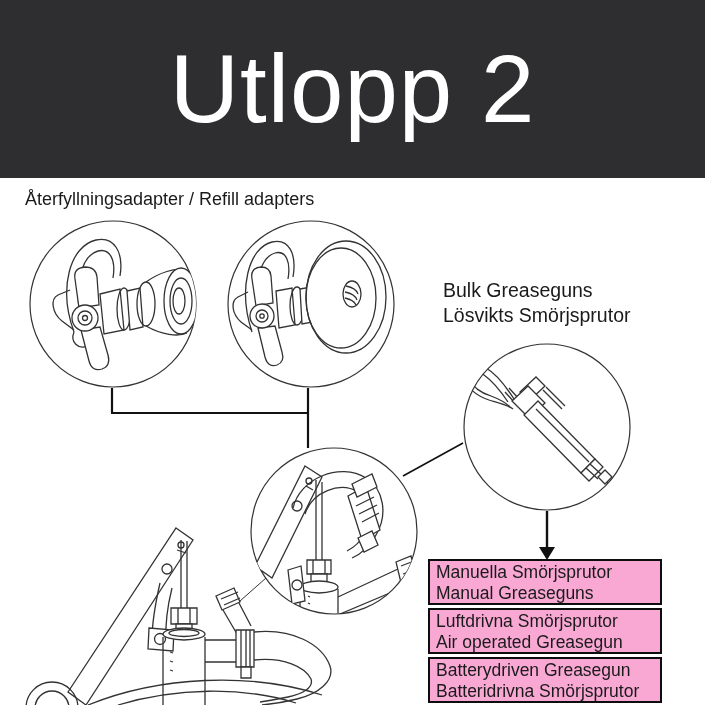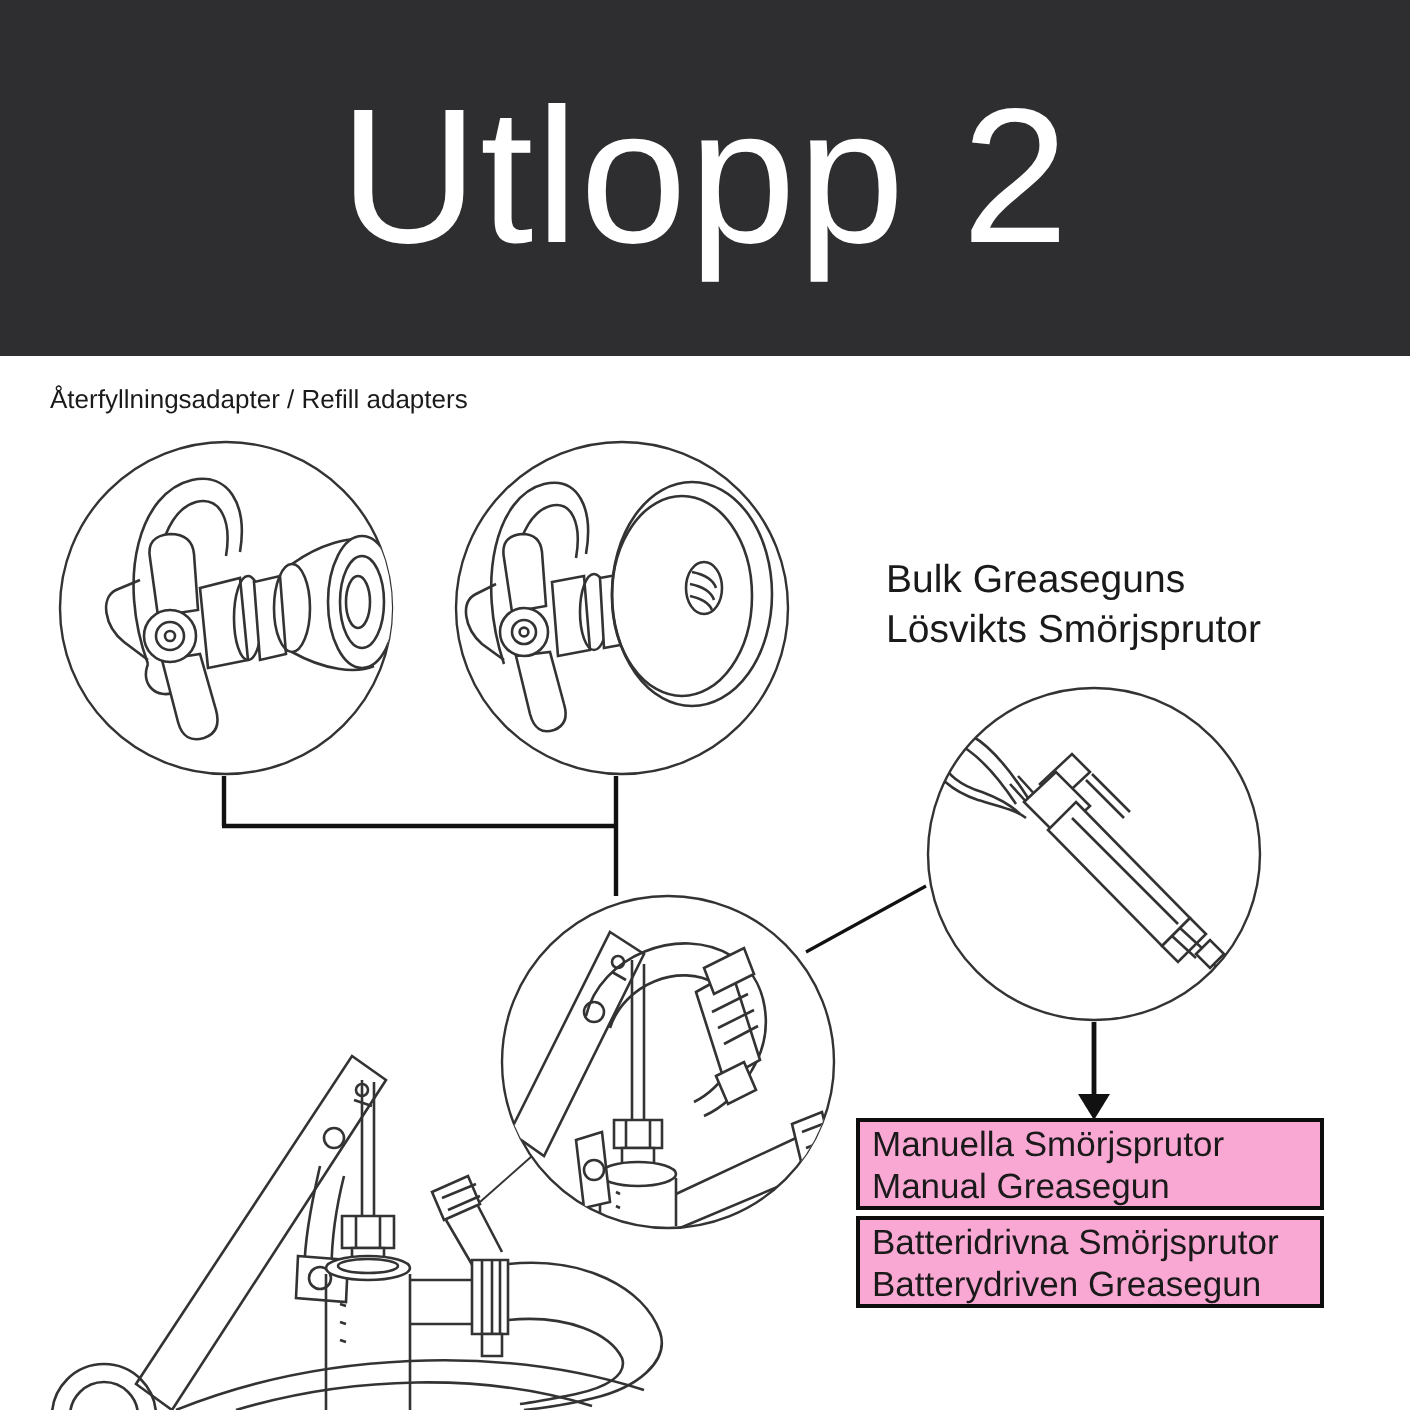--- a/index.html
+++ b/index.html
@@ -13,21 +13,21 @@
   .header{
     position:absolute;left:0;top:0;width:705px;height:178px;
     background:#2e2e30;display:flex;align-items:center;justify-content:center;
   }
   .header h1{
     margin:0;font-size:96px;font-weight:400;color:#ffffff;
     letter-spacing:1px;line-height:1;
   }
   .refill-label{
     position:absolute;left:25px;top:188px;
-    font-size:13px;line-height:23px;white-space:nowrap;
+    font-size:18px;line-height:23px;white-space:nowrap;
   }
   .bulk-label{
     position:absolute;left:443px;top:278px;
     font-size:19.5px;line-height:25px;white-space:nowrap;
   }
   svg.art{position:absolute;left:0;top:0;width:705px;height:705px;}
   .gun-table{
     position:absolute;left:428px;top:559px;width:234px;
   }
   .gun-row{
@@ -236,21 +236,25 @@
       <path d="M254 660 C284 657 305 667 311 679 C314 688 302 694 288 697 C278 699 268 701 260 702"></path>
 
       <path d="M88 705 C160 676 250 672 322 695"></path>
       <path d="M118 705 C175 688 242 686 296 703"></path>
     </g>
   </svg>
 
   <div class="gun-table">
     <div class="gun-row">
       <div>Manuella Smörjsprutor</div>
-      <div>Manual Greasegun</div>
+      <div>Manual Greaseguns</div>
     </div>
     <div class="gun-row">
+      <div>Luftdrivna Smörjsprutor</div>
+      <div>Air operated Greasegun</div>
+    </div>
+    <div class="gun-row">
+      <div>Batterydriven Greasegun</div>
       <div>Batteridrivna Smörjsprutor</div>
-      <div>Batterydriven Greasegun</div>
     </div>
   </div>
 
 </div>
 
 </body></html>

